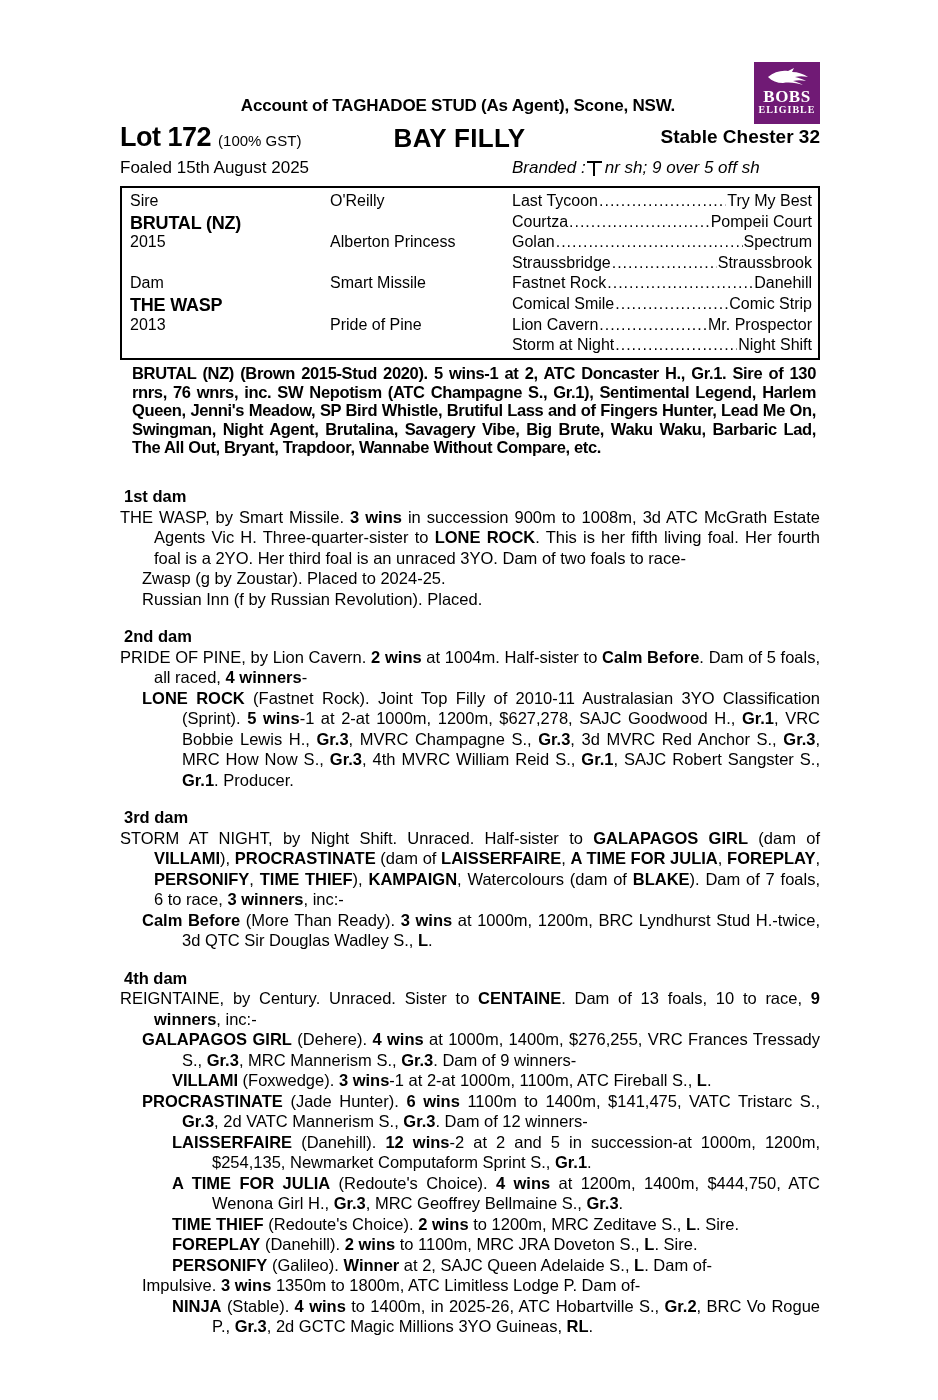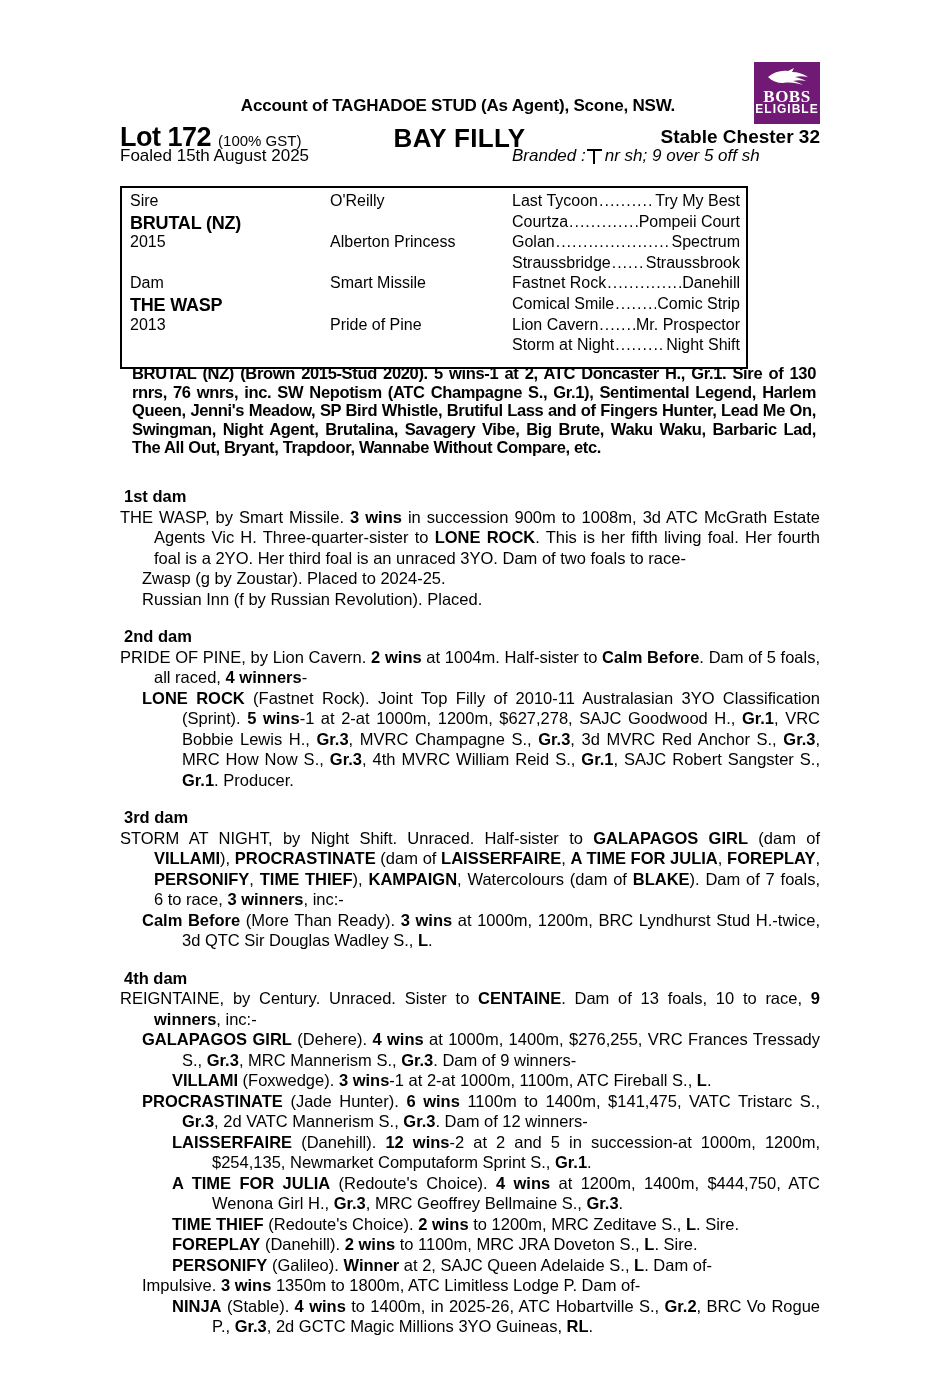--- a/index.html
+++ b/index.html
@@ -18,56 +18,56 @@
     width:66px; height:62px; background:#701a75;
     display:flex; flex-direction:column; align-items:center; justify-content:flex-start;
     padding-top:4px; box-sizing:border-box;
   }
   .bobs-logo .horse{ width:46px; height:22px; display:block; }
   .bobs-logo .bobs-word{
     color:#fff; font-family:"Liberation Serif", serif; font-weight:bold;
     font-size:17px; line-height:16px; letter-spacing:0.5px; margin-top:1px;
   }
   .bobs-logo .bobs-sub{
-    color:#fff; font-family:Liberation Sans, sans-serif; font-weight:bold;
-    font-size:12px; line-height:9px; letter-spacing:1px;
+    color:#fff; font-family:Liberation Serif, serif; font-weight:bold;
+    font-size:10px; line-height:9px; letter-spacing:1px;
   }
 
   .account-line{
     position:absolute; left:0; right:0; top:96px;
     text-align:center; font-weight:bold; font-size:17px;
     letter-spacing:-0.2px;
     padding-left:96px; padding-right:118px;
   }
 
   .title-row{ position:absolute; left:120px; right:118px; top:122px; height:34px; }
   .lot{ position:absolute; left:0; top:0; font-size:27px; font-weight:bold; letter-spacing:-0.5px; }
   .lot .gst{ font-size:15px; font-weight:normal; letter-spacing:0; }
   .sexcolour{ position:absolute; left:50%; top:1px; transform:translateX(-58%); font-size:26px; font-weight:bold; letter-spacing:0.3px; }
   .stable{ position:absolute; right:0; top:4px; font-size:19px; font-weight:bold; }
 
-  .foaled-row{ position:absolute; left:120px; right:118px; top:146px; height:26px; font-size:17px; }
+  .foaled-row{ position:absolute; left:120px; right:118px; top:158px; height:26px; font-size:17px; }
   .foaled{ position:absolute; left:0; top:0; }
   .branded{ position:absolute; left:392px; top:0; white-space:nowrap;font-style:italic; }
   .brandglyph{
     display:inline-block; position:relative; width:15px; height:17px;
     vertical-align:-3px; margin:0 3px 0 1px;
   }
   .brandglyph::before{
     content:""; position:absolute; left:0; top:2px; width:15px; height:2px; background:#000;
   }
   .brandglyph::after{
     content:""; position:absolute; left:6px; top:4px; width:2px; height:13px; background:#000;
   }
 
   
   .ped-table{
-    position:absolute; left:120px; top:186px; width:628px;
+    position:absolute; left:120px; top:186px; width:700px;
     border:2px solid #000; box-sizing:border-box;
-    padding:4px 0 10px 0;
+    padding:4px 0 1px 0;
   }
   .ped-row{ position:relative; height:20.6px; font-size:16px; }
   .ped-c1{ position:absolute; left:8px; top:0; }
   .ped-c2{ position:absolute; left:208px; top:0; }
   .ped-c3{ position:absolute; left:390px; right:6px; top:0; display:flex; align-items:flex-start; }
   .ped-c3 .nm{ white-space:nowrap; }
   .ped-c3 .dots{ flex:1 1 auto; overflow:hidden; white-space:nowrap; letter-spacing:1px; margin:0 1px; }
   .ped-c3 .nm2{ white-space:nowrap; }
   .bold-name{ font-weight:bold; font-size:18px; letter-spacing:-0.2px; }
 

